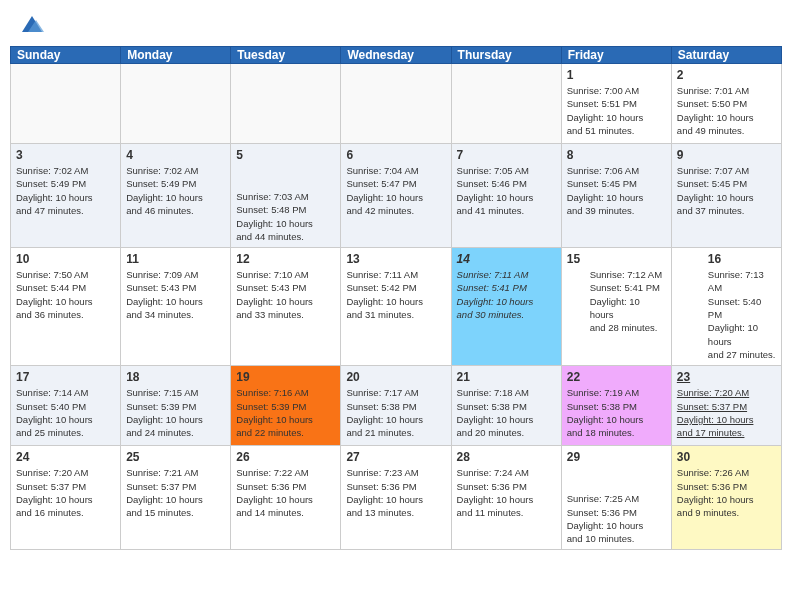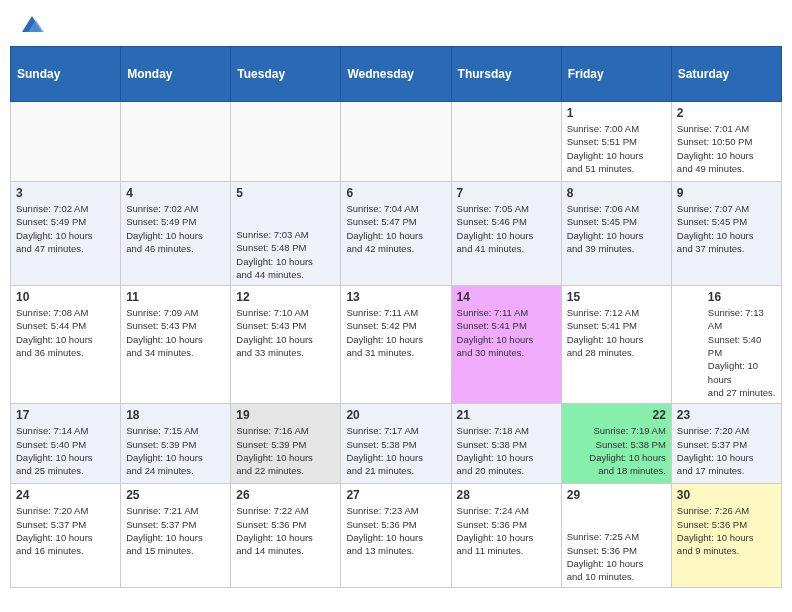--- a/index.html
+++ b/index.html
@@ -57,21 +57,21 @@
     .calendar {
       width: 100%;
       border-collapse: collapse;
       border: 1px solid #ccc;
     }
     .calendar th {
       background: #2a6ab5;
       color: #fff;
       font-size: 12px;
       font-weight: bold;
-      padding: 20px 6px;
+      padding: 1px 6px;
       text-align: left;
       border: 1px solid #1e559a;
     }
     .calendar td {
       width: calc(100% / 7);
       vertical-align: top;
       padding: 4px 5px;
       border: 1px solid #ccc;
       font-size: 10px;
       color: #333;
@@ -141,21 +141,21 @@
         <td style="background: rgb(255, 255, 255);">
           <span class="day-num">1</span>
           <div class="day-info" style="white-space: pre-line;">Sunrise: 7:00 AM
 Sunset: 5:51 PM
 Daylight: 10 hours
 and 51 minutes.</div>
         </td>
         <td style="background: rgb(255, 255, 255);">
           <span class="day-num">2</span>
           <div class="day-info" style="white-space: pre-line;">Sunrise: 7:01 AM
-Sunset: 10:50 PM
+Sunset: 5:50 PM
 Daylight: 10 hours
 and 49 minutes.</div>
         </td>
       </tr>
       <tr>
         <td style="background: rgb(238, 242, 248);">
           <span class="day-num">3</span>
           <div class="day-info" style="white-space: pre-line;">Sunrise: 7:02 AM
 Sunset: 5:49 PM
 Daylight: 10 hours
@@ -200,21 +200,21 @@
           <span class="day-num">9</span>
           <div class="day-info" style="white-space: pre-line;">Sunrise: 7:07 AM
 Sunset: 5:45 PM
 Daylight: 10 hours
 and 37 minutes.</div>
         </td>
       </tr>
       <tr>
         <td style="background: rgb(255, 255, 255);">
           <span class="day-num">10</span>
-          <div class="day-info" style="white-space: pre-line;">Sunrise: 7:08 AM
+          <div class="day-info" style="white-space: pre-line;">Sunrise: 7:50 AM
 Sunset: 5:44 PM
 Daylight: 10 hours
 and 36 minutes.</div>
         </td>
         <td style="background: rgb(255, 255, 255);">
           <span class="day-num">11</span>
           <div class="day-info" style="white-space: pre-line;">Sunrise: 7:09 AM
 Sunset: 5:43 PM
 Daylight: 10 hours
 and 34 minutes.</div>
@@ -226,30 +226,30 @@
 Daylight: 10 hours
 and 33 minutes.</div>
         </td>
         <td style="background: rgb(255, 255, 255);">
           <span class="day-num">13</span>
           <div class="day-info" style="white-space: pre-line;">Sunrise: 7:11 AM
 Sunset: 5:42 PM
 Daylight: 10 hours
 and 31 minutes.</div>
         </td>
-        <td style="background: #f0abfc;">
+        <td style="background: #7dd3fc; font-style: italic;">
           <span class="day-num">14</span>
           <div class="day-info" style="white-space: pre-line;">Sunrise: 7:11 AM
 Sunset: 5:41 PM
 Daylight: 10 hours
 and 30 minutes.</div>
         </td>
         <td style="background: rgb(255, 255, 255);">
           <span class="day-num">15</span>
-          <div class="day-info" style="white-space: pre-line;">Sunrise: 7:12 AM
+          <div class="day-info" style="white-space: pre-line; margin-left: 23px;">Sunrise: 7:12 AM
 Sunset: 5:41 PM
 Daylight: 10 hours
 and 28 minutes.</div>
         </td>
         <td style="background: rgb(255, 255, 255); padding-left: 36px;">
           <span class="day-num">16</span>
           <div class="day-info" style="white-space: pre-line;">Sunrise: 7:13 AM
 Sunset: 5:40 PM
 Daylight: 10 hours
 and 27 minutes.</div>
@@ -263,49 +263,49 @@
 Daylight: 10 hours
 and 25 minutes.</div>
         </td>
         <td style="background: rgb(238, 242, 248);">
           <span class="day-num">18</span>
           <div class="day-info" style="white-space: pre-line;">Sunrise: 7:15 AM
 Sunset: 5:39 PM
 Daylight: 10 hours
 and 24 minutes.</div>
         </td>
-        <td style="background: #e5e5e5;">
+        <td style="background: #f97316;">
           <span class="day-num">19</span>
           <div class="day-info" style="white-space: pre-line;">Sunrise: 7:16 AM
 Sunset: 5:39 PM
 Daylight: 10 hours
 and 22 minutes.</div>
         </td>
         <td style="background: rgb(238, 242, 248);">
           <span class="day-num">20</span>
           <div class="day-info" style="white-space: pre-line;">Sunrise: 7:17 AM
 Sunset: 5:38 PM
 Daylight: 10 hours
 and 21 minutes.</div>
         </td>
         <td style="background: rgb(238, 242, 248);">
           <span class="day-num">21</span>
           <div class="day-info" style="white-space: pre-line;">Sunrise: 7:18 AM
 Sunset: 5:38 PM
 Daylight: 10 hours
 and 20 minutes.</div>
         </td>
-        <td style="background: #86efac; text-align: right;">
+        <td style="background: #f0abfc;">
           <span class="day-num">22</span>
           <div class="day-info" style="white-space: pre-line;">Sunrise: 7:19 AM
 Sunset: 5:38 PM
 Daylight: 10 hours
 and 18 minutes.</div>
         </td>
-        <td style="background: rgb(238, 242, 248);">
+        <td style="background: rgb(238, 242, 248); text-decoration: underline;">
           <span class="day-num">23</span>
           <div class="day-info" style="white-space: pre-line;">Sunrise: 7:20 AM
 Sunset: 5:37 PM
 Daylight: 10 hours
 and 17 minutes.</div>
         </td>
       </tr>
       <tr>
         <td style="background: rgb(255, 255, 255);">
           <span class="day-num">24</span>

